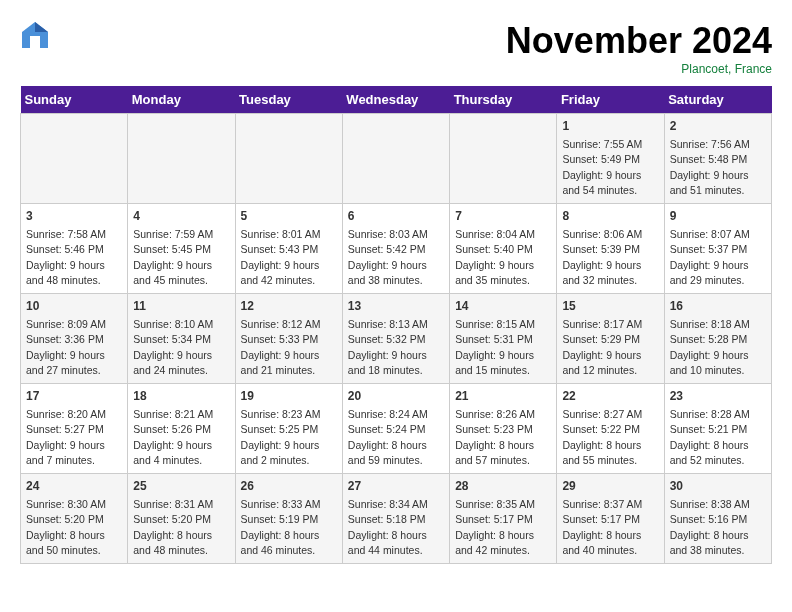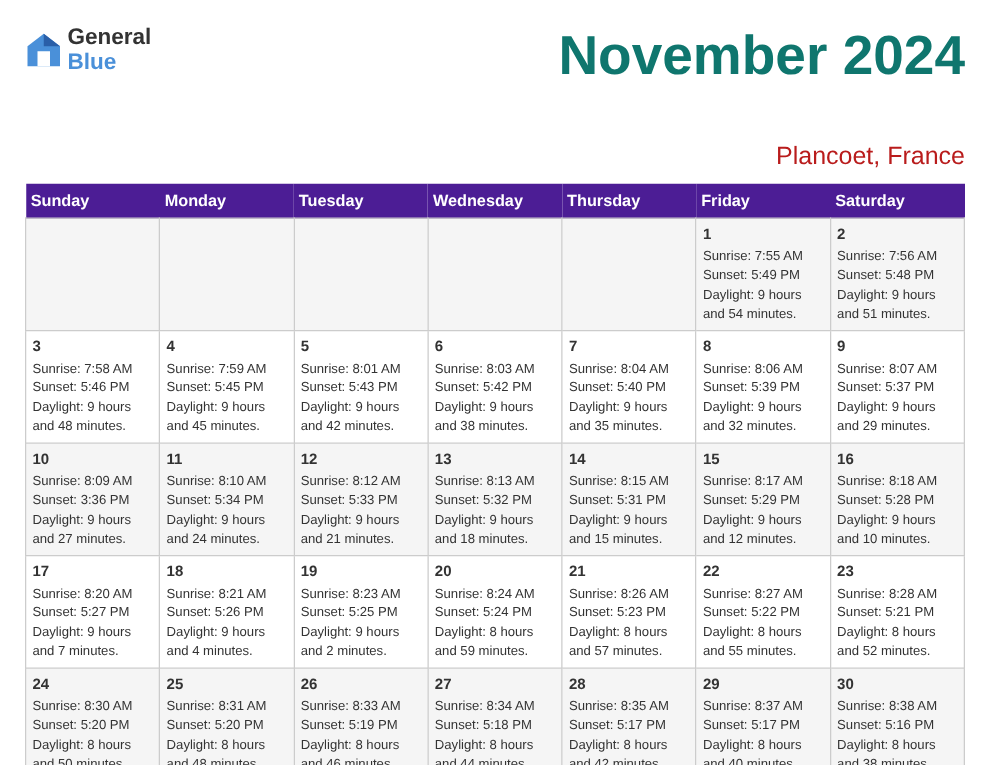--- a/index.html
+++ b/index.html
@@ -37,28 +37,27 @@
       color: #4a90d9;
     }
     .logo-icon {
       width: 30px;
       height: 30px;
     }
     .title-block {
       text-align: right;
     }
     .month-title {
-      font-size: 44px;
-      font-weight: bold;
-      color: #0f766e;
+      font-size: 36px;
+      font-weight: bold;
+      color: #000000;
     }
     .location {
-      font-size: 20px;
-      color: #b91c1c;
-      margin-top: 44px;
+      font-size: 12px;
+      color: #15803d;
     }
     table {
       width: 100%;
       border-collapse: collapse;
       font-size: 11px;
     }
     thead tr {
       background-color: #4c1d95;
       color: white;
     }
@@ -102,24 +101,20 @@
 </head>
 <body>
 
 <div class="header">
   <div class="logo">
     <svg class="logo-icon" viewBox="0 0 30 30">
       <polygon points="15,2 28,12 28,28 2,28 2,12" fill="#4a90d9"></polygon>
       <polygon points="15,2 28,12 15,12" fill="#2a5fa8"></polygon>
       <rect x="10" y="16" width="10" height="12" fill="white"></rect>
     </svg>
-    <div class="logo-text">
-      <span class="logo-general">General</span>
-      <span class="logo-blue">Blue</span>
-    </div>
   </div>
   <div class="title-block">
     <div class="month-title">November 2024</div>
     <div class="location">Plancoet, France</div>
   </div>
 </div>
 
 <table>
   <thead>
     <tr>

